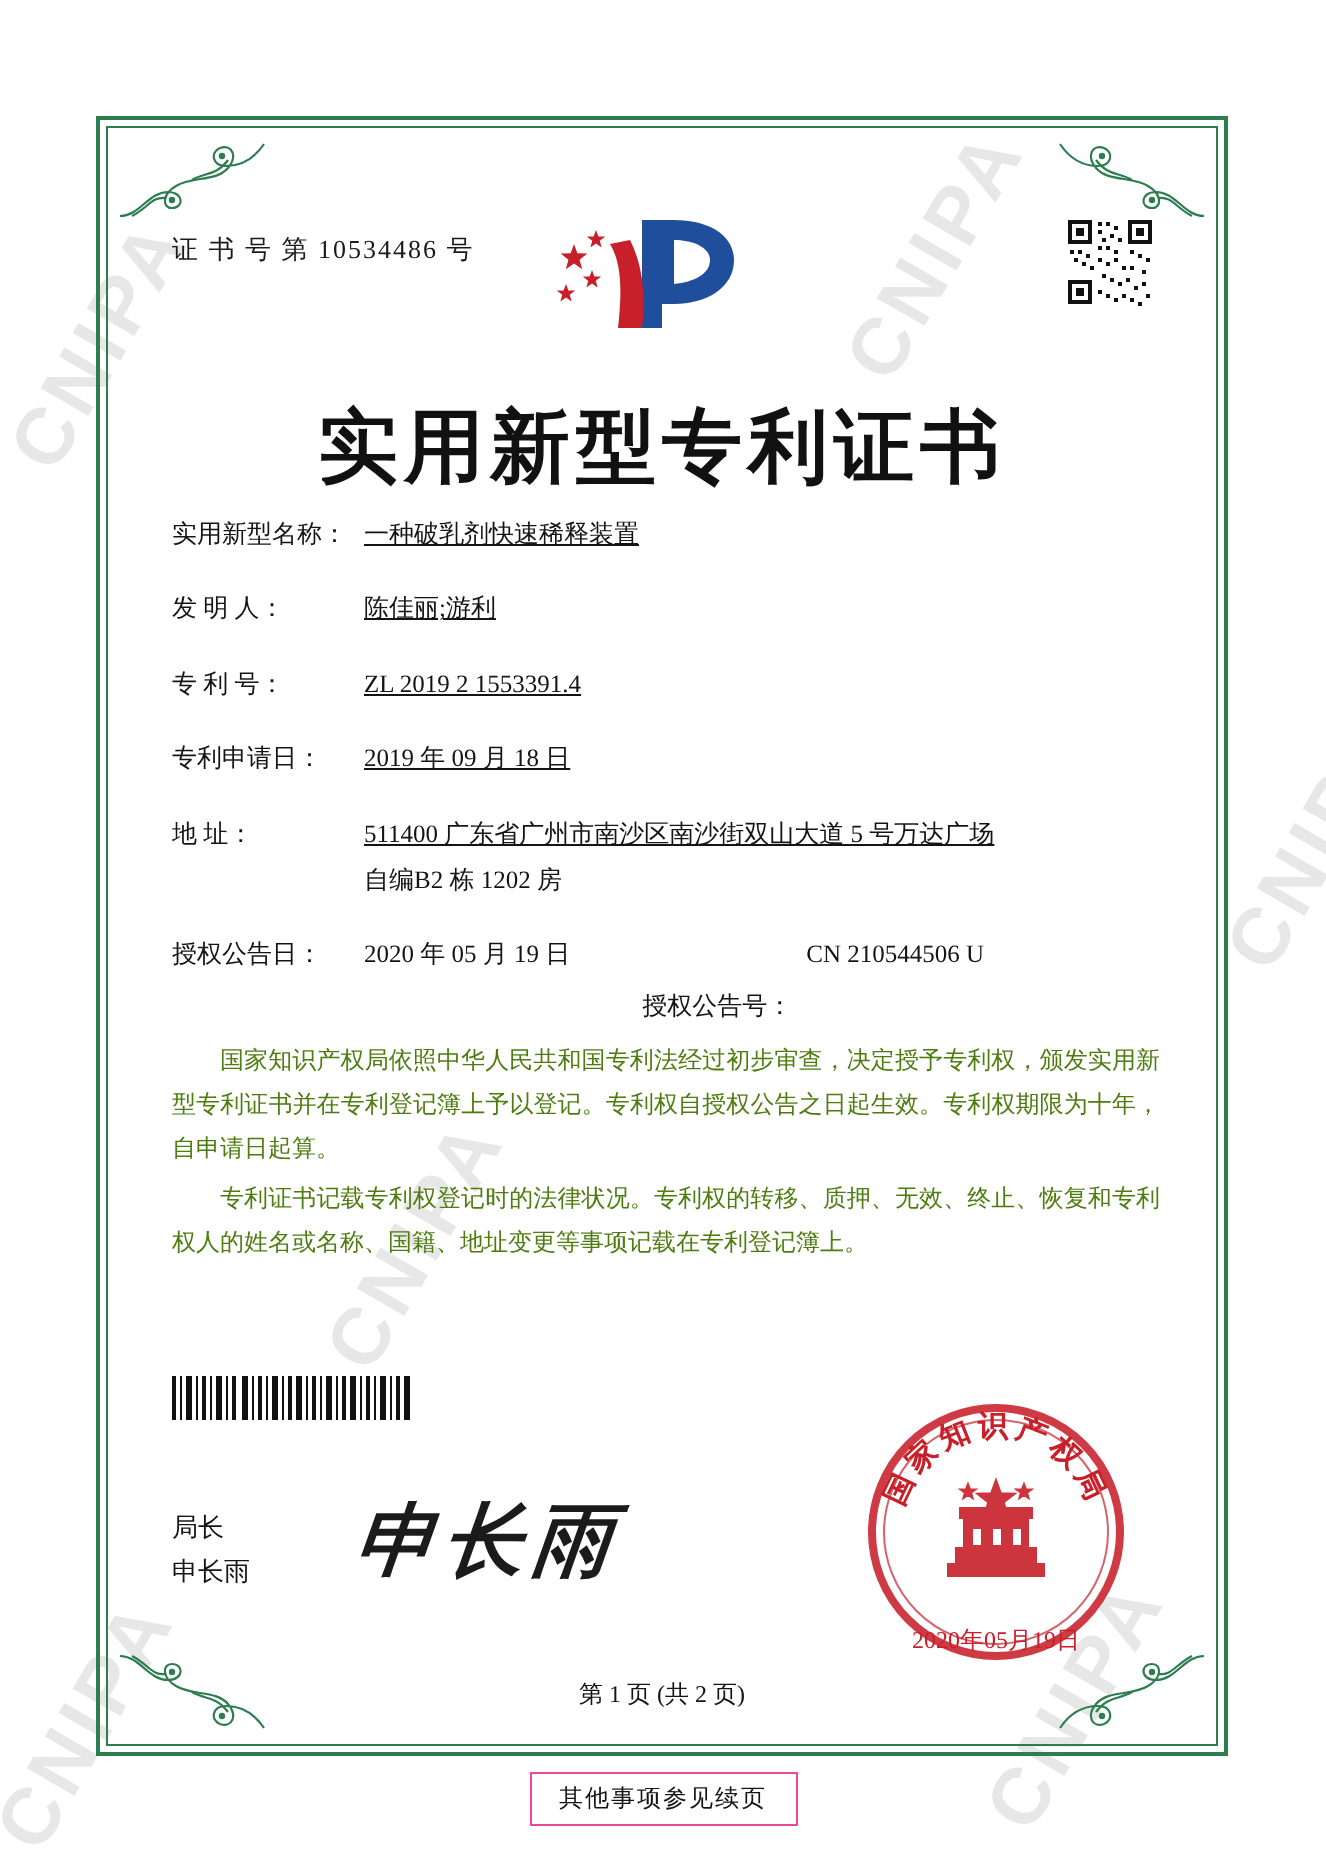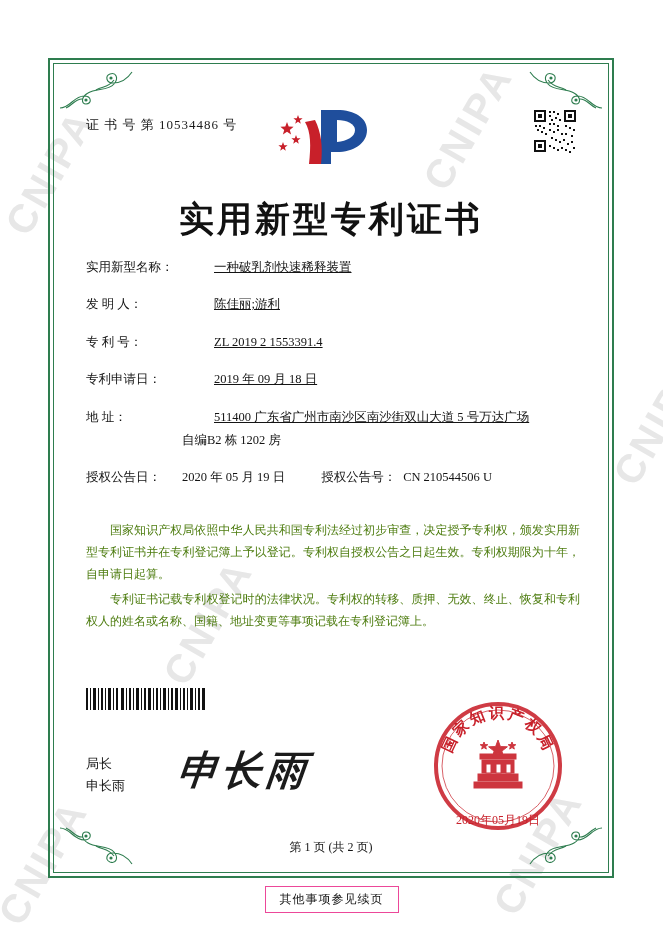--- a/index.html
+++ b/index.html
@@ -95,42 +95,41 @@
     width: 120px;
     height: 62px;
   }
 
   .main-title {
     position: absolute;
     left: 0;
     right: 0;
     top: 138px;
     text-align: center;
-    font-size: 35px;
+    font-size: 40px;
     font-weight: bold;
     letter-spacing: 3px;
     color: #111;
     font-family: "Liberation Serif", serif;
   }
 
   
   .fields {
     position: absolute;
     left: 38px;
     right: 34px;
     top: 200px;
     font-size: 12.5px;
     color: #141414;
     line-height: 1.55;
   }
   .row {
     display: flex;
     align-items: center;
     margin-bottom: 18px;
-    gap: 32px;
   }
   .lbl {
     width: 96px;
     flex: none;
     letter-spacing: 0px;
     white-space: nowrap;
   }
   .val {
     flex: 1;
     word-break: break-all;
@@ -140,21 +139,21 @@
     margin-left: 96px;
     margin-top: -14px;
     margin-bottom: 18px;
   }
   .grant-row {
     display: flex;
     margin-bottom: 16px;
   }
   .grant-left { display: flex; }
   .grant-right { display: flex; margin-left: 36px; }
-  .grant-right .lbl { width: 82px; }
+  .grant-right .lbl { width: 82px; margin-top: 26px; }
 
   
   .paras {
     position: absolute;
     left: 38px;
     right: 34px;
     top: 461px;
     font-size: 12px;
     line-height: 1.85;
     color: #4d7c0f;

